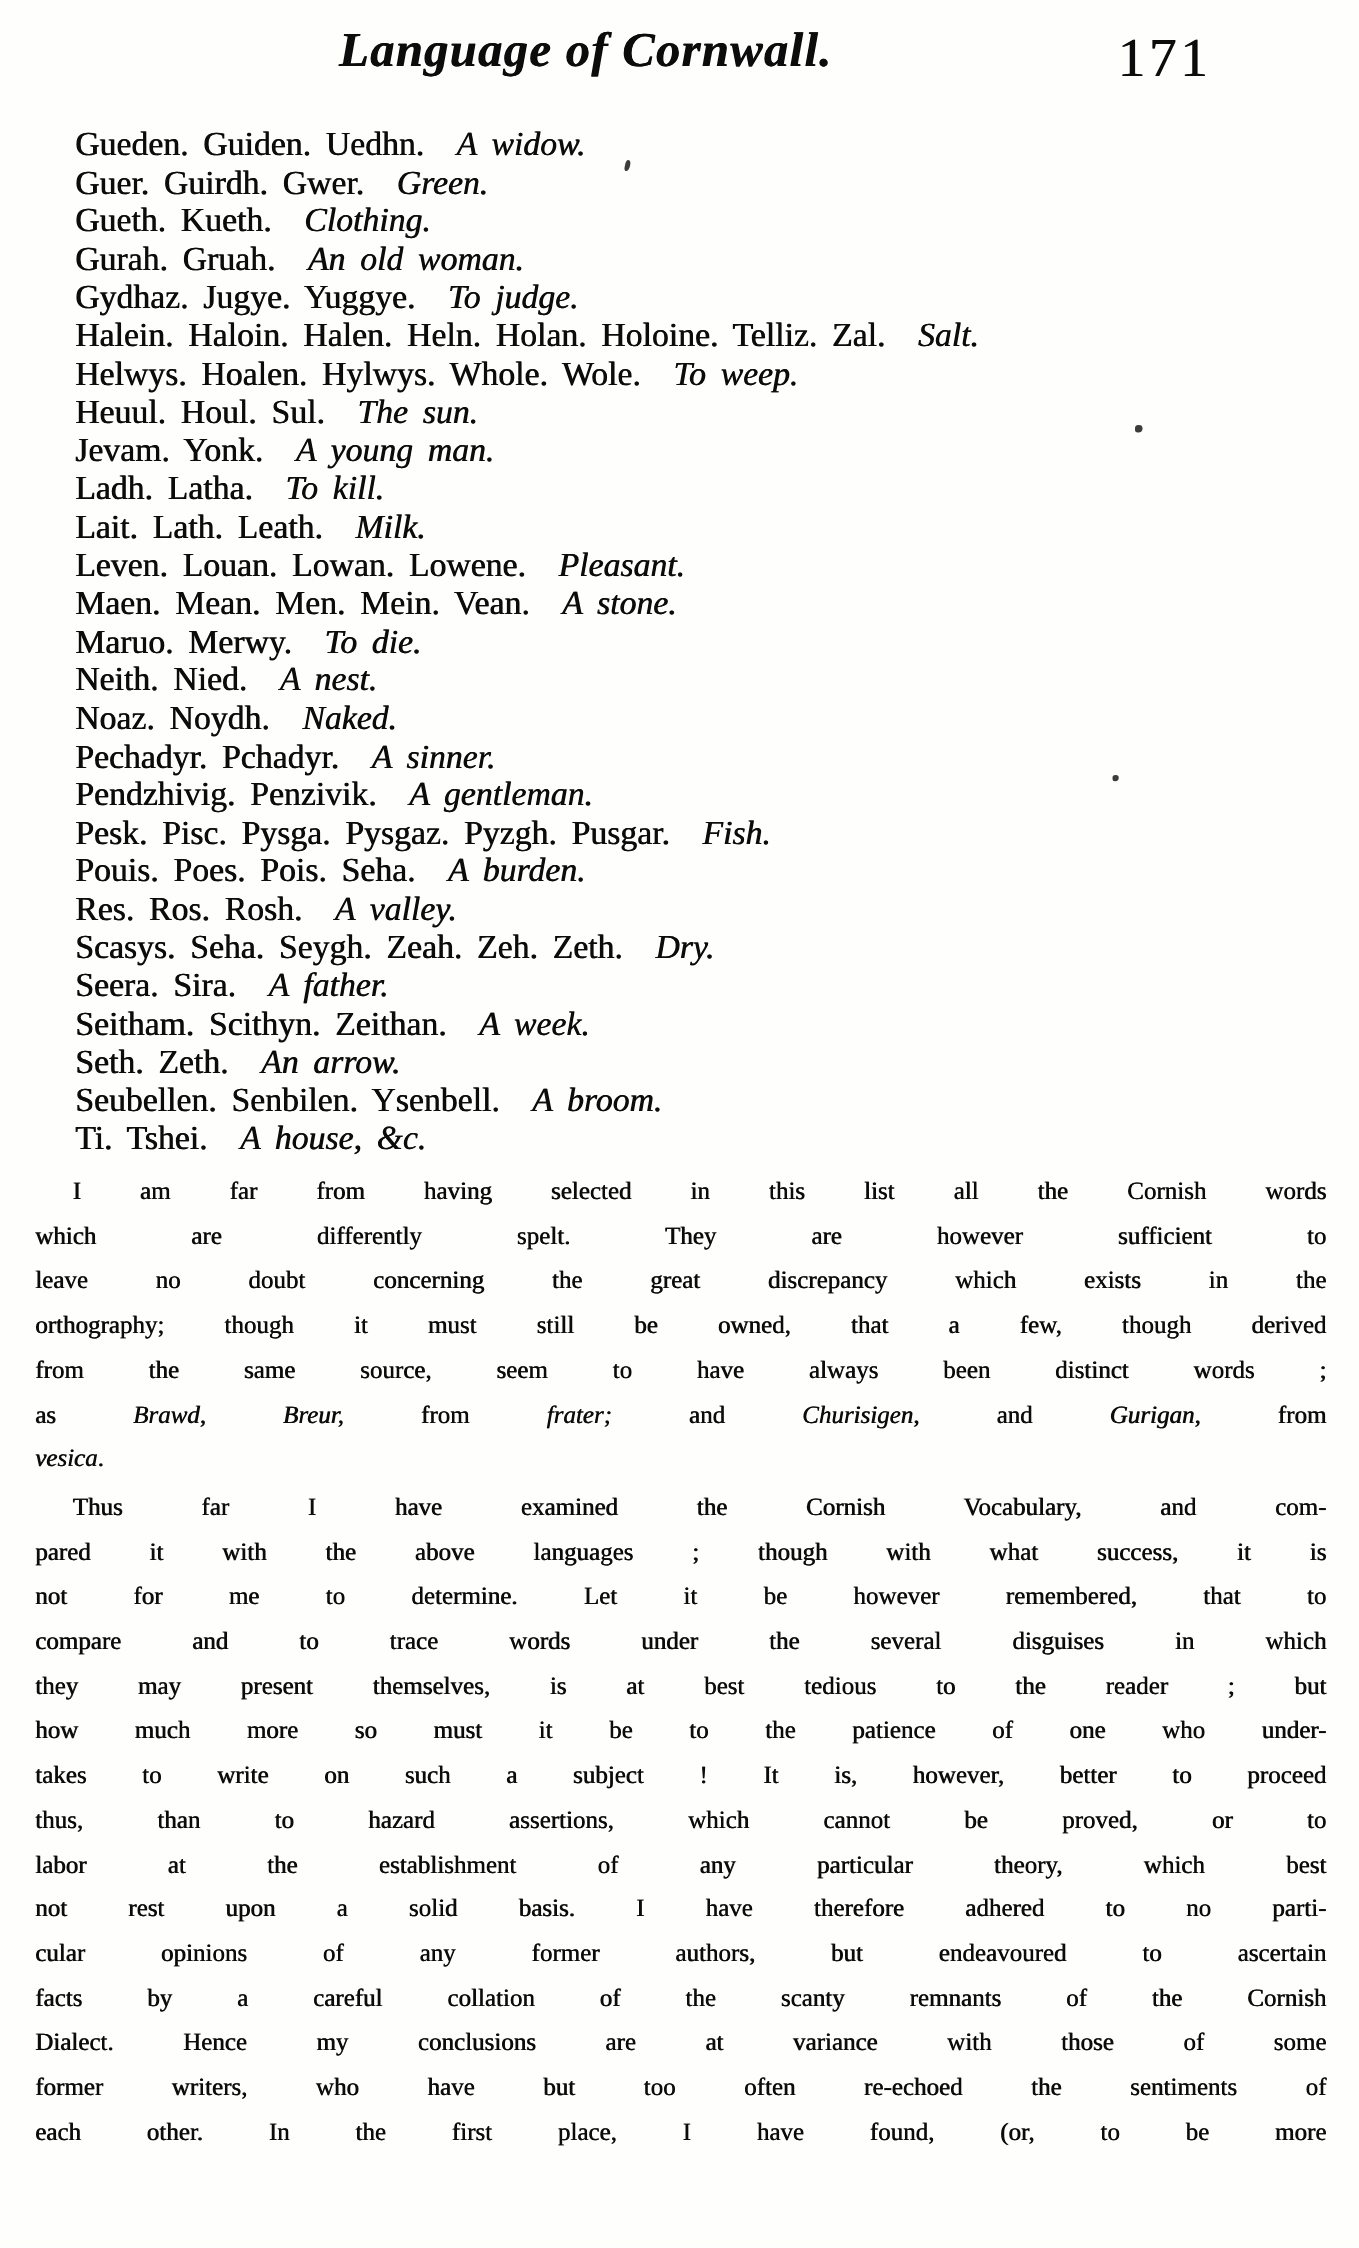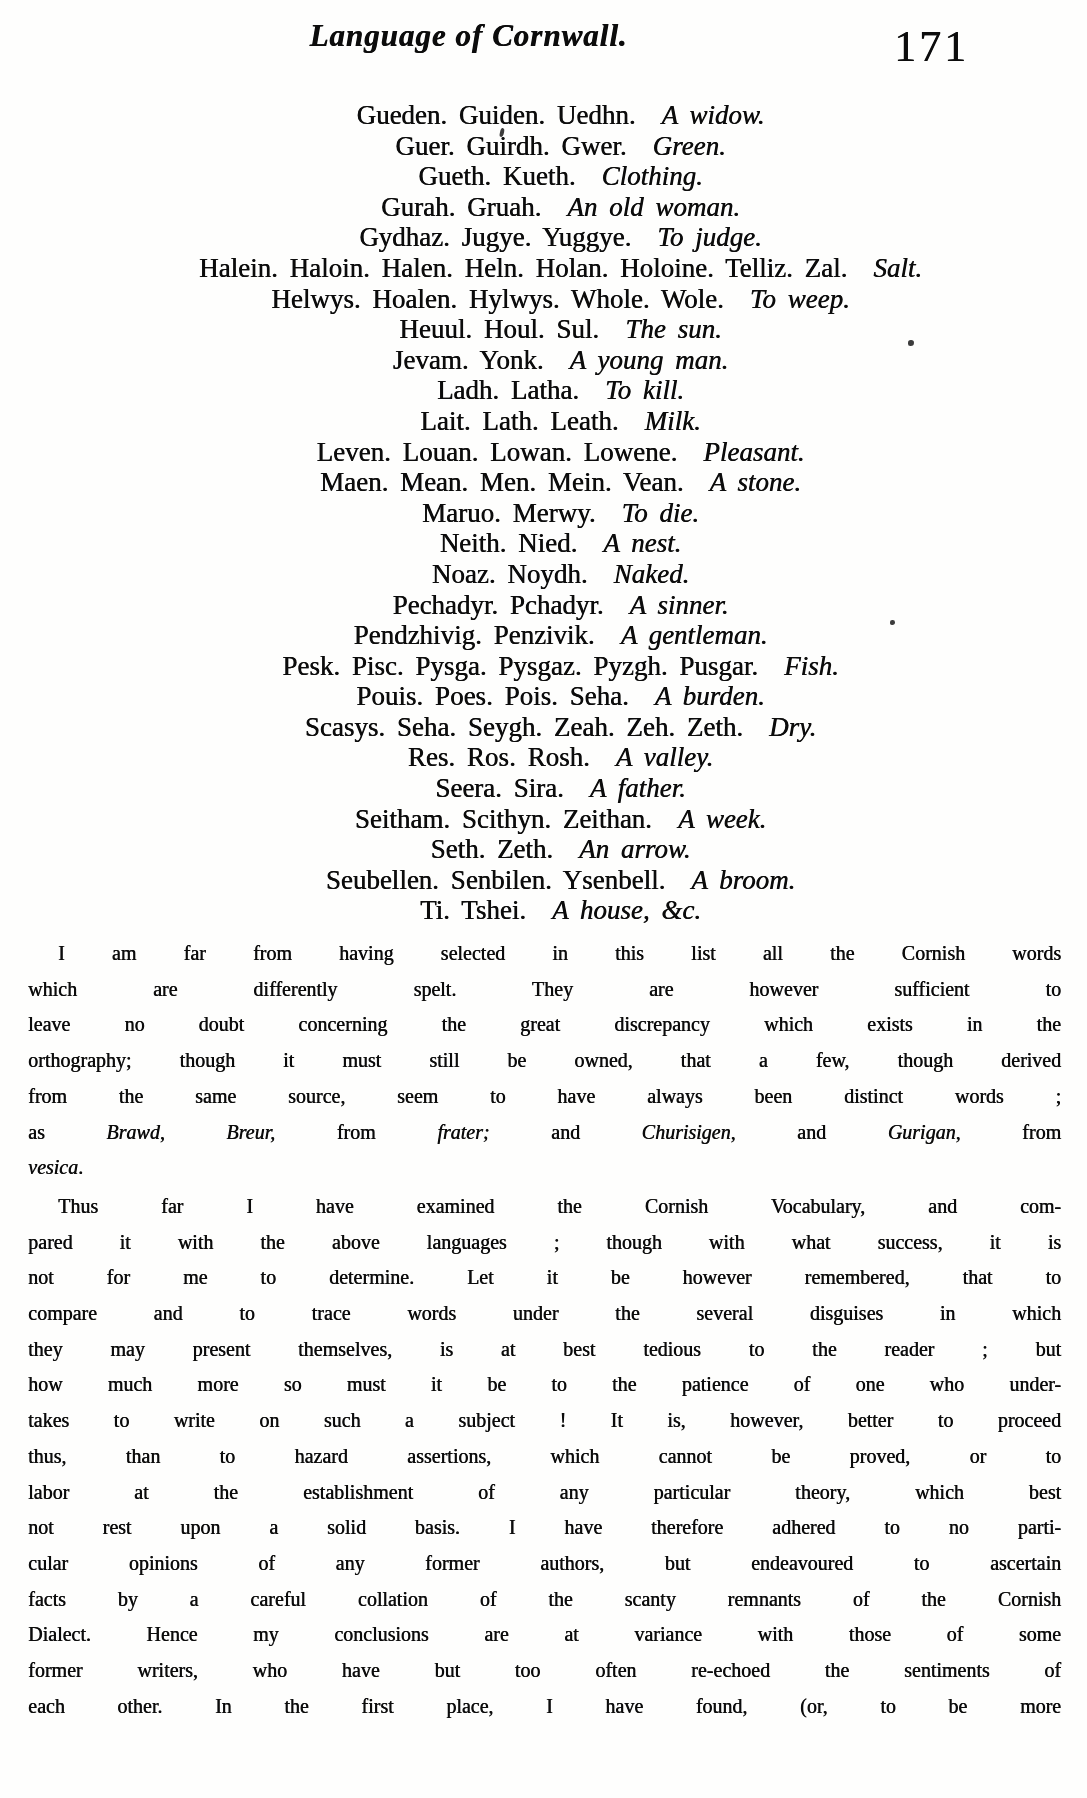--- a/index.html
+++ b/index.html
@@ -28,21 +28,21 @@
     height: 64px;
   }
   .title {
     position: absolute;
     top: 0;
     left: 0;
     right: 150px;
     text-align: center;
     font-style: italic;
     font-weight: bold;
-    font-size: 31px;
+    font-size: 39px;
     letter-spacing: 1px;
     white-space: nowrap;
   }
   .page-number {
     position: absolute;
     top: 3px;
     right: 118px;
     font-size: 44px;
     font-weight: normal;
     letter-spacing: 3px;
@@ -53,21 +53,20 @@
     position: absolute;
     top: 100px;
     left: 60px;
     right: 26px;
     font-size: 27px;
   }
   .vocab-row {
     line-height: 30.6px;
     white-space: nowrap;
     word-spacing: 5px;
-    text-align: center;
   }
   .vocab-meaning {
     font-style: italic;
     margin-left: 26px;
   }
 
   
   .paras {
     position: absolute;
     top: 936px;
@@ -125,22 +124,22 @@
       <div class="vocab-row"><span class="vocab-words">Lait. Lath. Leath.</span><span class="vocab-meaning">Milk.</span></div>
       <div class="vocab-row"><span class="vocab-words">Leven. Louan. Lowan. Lowene.</span><span class="vocab-meaning">Pleasant.</span></div>
       <div class="vocab-row"><span class="vocab-words">Maen. Mean. Men. Mein. Vean.</span><span class="vocab-meaning">A stone.</span></div>
       <div class="vocab-row"><span class="vocab-words">Maruo. Merwy.</span><span class="vocab-meaning">To die.</span></div>
       <div class="vocab-row"><span class="vocab-words">Neith. Nied.</span><span class="vocab-meaning">A nest.</span></div>
       <div class="vocab-row"><span class="vocab-words">Noaz. Noydh.</span><span class="vocab-meaning">Naked.</span></div>
       <div class="vocab-row"><span class="vocab-words">Pechadyr. Pchadyr.</span><span class="vocab-meaning">A sinner.</span></div>
       <div class="vocab-row"><span class="vocab-words">Pendzhivig. Penzivik.</span><span class="vocab-meaning">A gentleman.</span></div>
       <div class="vocab-row"><span class="vocab-words">Pesk. Pisc. Pysga. Pysgaz. Pyzgh. Pusgar.</span><span class="vocab-meaning">Fish.</span></div>
       <div class="vocab-row"><span class="vocab-words">Pouis. Poes. Pois. Seha.</span><span class="vocab-meaning">A burden.</span></div>
+      <div class="vocab-row"><span class="vocab-words">Res. Ros. Rosh.</span><span class="vocab-meaning">A valley.</span></div>
       <div class="vocab-row"><span class="vocab-words">Scasys. Seha. Seygh. Zeah. Zeh. Zeth.</span><span class="vocab-meaning">Dry.</span></div>
-      <div class="vocab-row"><span class="vocab-words">Res. Ros. Rosh.</span><span class="vocab-meaning">A valley.</span></div>
       <div class="vocab-row"><span class="vocab-words">Seera. Sira.</span><span class="vocab-meaning">A father.</span></div>
       <div class="vocab-row"><span class="vocab-words">Seitham. Scithyn. Zeithan.</span><span class="vocab-meaning">A week.</span></div>
       <div class="vocab-row"><span class="vocab-words">Seth. Zeth.</span><span class="vocab-meaning">An arrow.</span></div>
       <div class="vocab-row"><span class="vocab-words">Seubellen. Senbilen. Ysenbell.</span><span class="vocab-meaning">A broom.</span></div>
       <div class="vocab-row"><span class="vocab-words">Ti. Tshei.</span><span class="vocab-meaning">A house, &amp;c.</span></div>
     </div>
 
   <div class="paras">
       <div class="paragraph">
         <div class="pline indent">I am far from having selected in this list all the Cornish words</div>

